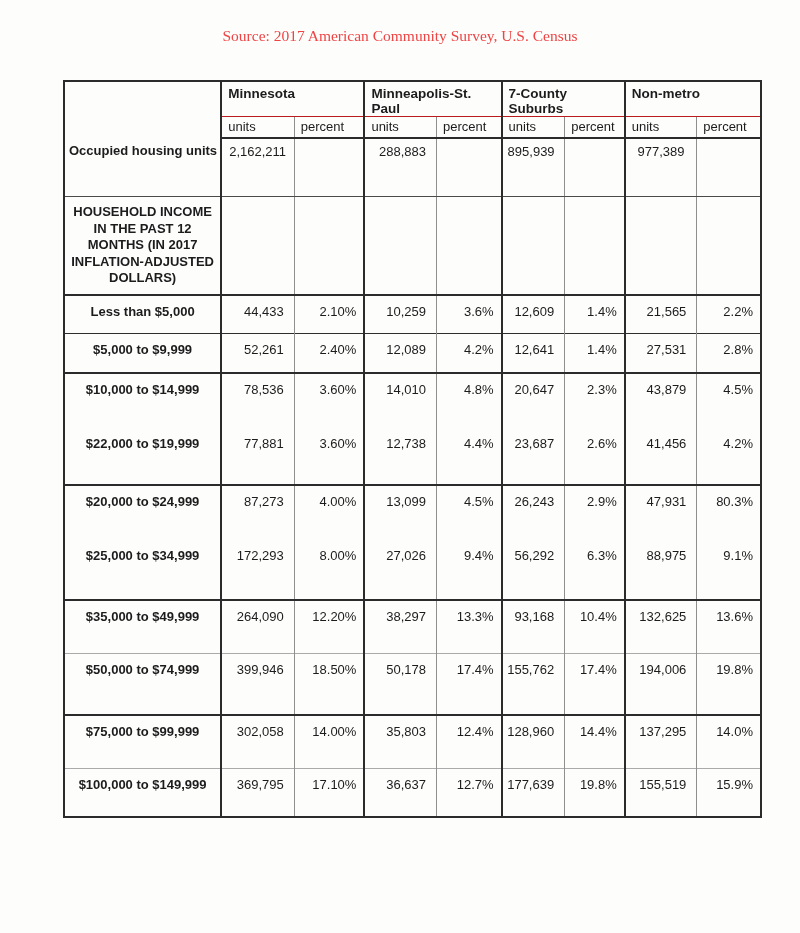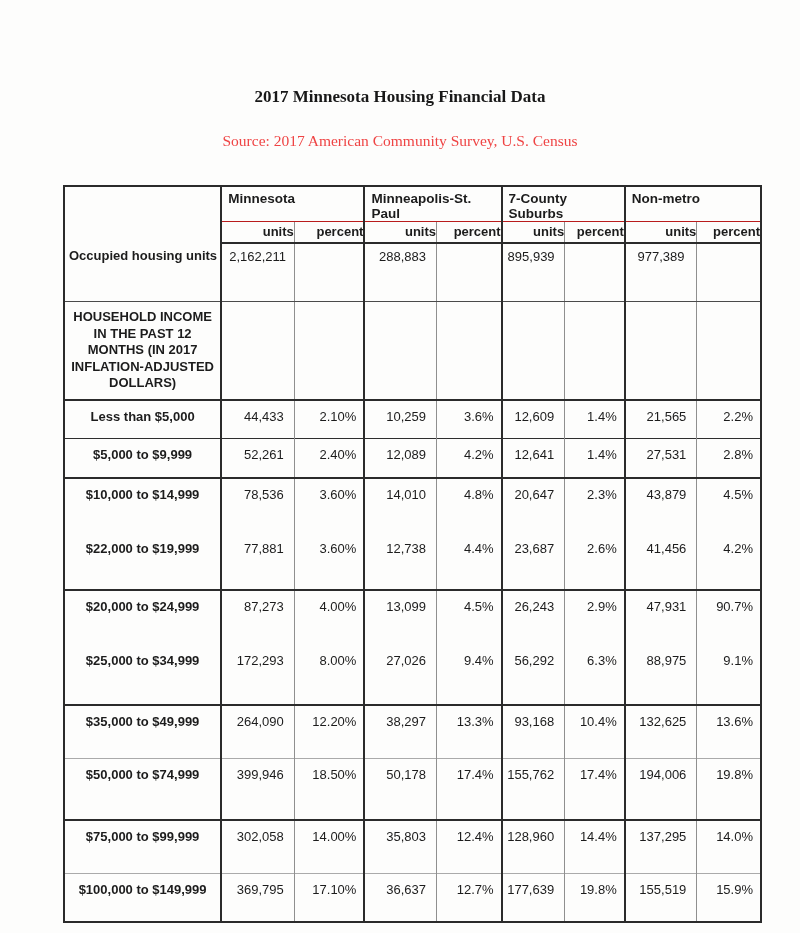--- a/index.html
+++ b/index.html
@@ -69,22 +69,22 @@
     font-weight:bold;
     font-size:13.5px;
     padding:4px 0 0 6px;
     border-left:2px solid var(--line-dark);
     border-bottom:1px solid #b91c1c;
   }
   tr.row-region th.corner{border-right:2px solid var(--line-dark);}
 
   tr.row-measure{height:21px;}
   tr.row-measure th{
-    text-align:right;
-    font-weight:bold;
+    text-align:left;
+    font-weight:normal;
     padding:2px 0 0 6px;
     border-bottom:2px solid var(--line-dark);
   }
   tr.row-measure th:nth-child(odd){border-left:2px solid var(--line-dark);}
   tr.row-measure th:nth-child(even){border-left:1px solid var(--line-thin);}
 
   
   tbody td:nth-child(2),
   tbody td:nth-child(4),
   tbody td:nth-child(6),
@@ -143,21 +143,20 @@
   tbody tr:nth-child(9){height:54px;}
   tbody tr:nth-child(10){height:61px;padding-left:22px;}
   tbody tr:nth-child(11){height:54px;}
   tbody tr:nth-child(12){height:48px;}
 </style>
 </head>
 <body>
 
 <div class="page">
 
-  <h1 class="doc-title">2017 Minnesota Housing Financial Data</h1>
   <p class="doc-source">Source: 2017 American Community Survey, U.S. Census</p>
 
   <table class="data">
     <colgroup>
       <col class="c-label">
         <col class="c-u1">
         <col class="c-p1">
         <col class="c-u2">
         <col class="c-p2">
       <col class="c-u3">
@@ -254,21 +253,21 @@
         </tr>
         <tr>
           <th>$20,000 to $24,999</th>
           <td class="units-cell">87,273</td>
           <td class="percent-cell">4.00%</td>
           <td class="units-cell">13,099</td>
           <td class="percent-cell">4.5%</td>
           <td class="units-cell">26,243</td>
           <td class="percent-cell">2.9%</td>
           <td class="units-cell">47,931</td>
-          <td class="percent-cell">90.7%</td>
+          <td class="percent-cell">80.3%</td>
         </tr>
         <tr>
           <th>$25,000 to $34,999</th>
           <td class="units-cell">172,293</td>
           <td class="percent-cell">8.00%</td>
           <td class="units-cell">27,026</td>
           <td class="percent-cell">9.4%</td>
           <td class="units-cell">56,292</td>
           <td class="percent-cell">6.3%</td>
           <td class="units-cell">88,975</td>

